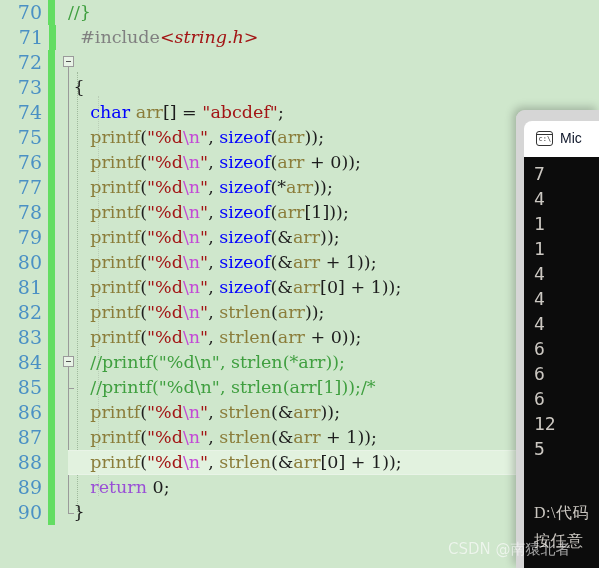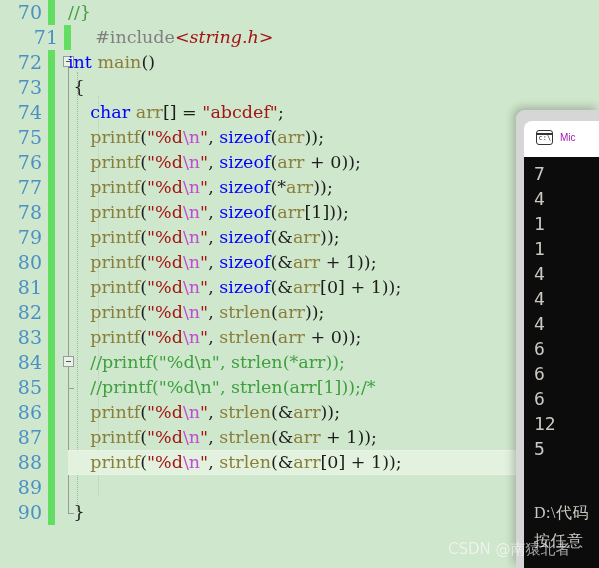--- a/index.html
+++ b/index.html
@@ -176,22 +176,22 @@
   .cmd-icon span {
     position: absolute;
     left: 1.5px; top: 4.2px;
     font-family: "DejaVu Sans Mono", monospace;
     font-size: 7px;
     line-height: 7px;
     color: #343434;
   }
   #console-tab-title {
     font-family: "Liberation Sans", sans-serif;
-    font-size: 10px;
-    color: #a21caf;
+    font-size: 14px;
+    color: #0f172a;
     white-space: nowrap;
   }
   #console-body {
     position: absolute;
     left: 8px; top: 47px;
     width: 75px;
     height: 411px;
     background: #0c0c0c;
     overflow: hidden;
   }
@@ -232,39 +232,39 @@
   <div class="foldend" style="left:68px;top:513px;"></div>
   <div class="foldbox" style="left:63px;top:56px;"></div>
   <div class="foldbox" style="left:63px;top:356px;"></div>
   <div class="foldend" style="left:68px;top:388px;"></div>
 
   <div class="guide" style="top:72px;height:440px;"></div>
   <div class="guide2" style="top:96px;height:400px;"></div>
 
   <div class="code-rows" id="rows">
       <div class="row" style="top: 0px; position: absolute; left: 0px; width: 599px;"><div class="lnum">70</div><div class="changebar"></div><div class="codetext"><span class="t-cmt">//}</span></div></div>
-      <div class="row" style="top: 25px; position: absolute; left: 16px; width: 531px;"><div class="lnum">71</div><div class="changebar"></div><div class="codetext"><span class="t-punct">  </span><span class="t-pp">#include</span><span class="t-inc">&lt;string.h&gt;</span></div></div>
-      <div class="row" style="top: 50px; position: absolute; left: 0px; width: 599px;"><div class="lnum">72</div><div class="changebar"></div><div class="codetext"><span class="t-type">int</span><span class="t-punct"> </span><span class="t-fn">main</span><span class="t-punct">()</span></div></div>
+      <div class="row" style="top: 25px; position: absolute; left: 1px; width: 531px;"><div class="lnum">71</div><div class="changebar"></div><div class="codetext"><span class="t-punct">  </span><span class="t-pp">#include</span><span class="t-inc">&lt;string.h&gt;</span></div></div>
+      <div class="row" style="top: 50px; position: absolute; left: 0px; width: 599px;"><div class="lnum">72</div><div class="changebar"></div></div>
       <div class="row" style="top: 75px; position: absolute; left: 0px; width: 531px;"><div class="lnum">73</div><div class="changebar"></div><div class="codetext"><span class="t-punct"> {</span></div></div>
       <div class="row" style="top: 100px; position: absolute; left: 0px; width: 599px;"><div class="lnum">74</div><div class="changebar"></div><div class="codetext"><span class="t-punct">    </span><span class="t-type">char</span><span class="t-punct"> </span><span class="t-id">arr</span><span class="t-punct">[] = </span><span class="t-str">"abcdef"</span><span class="t-punct">;</span></div></div>
       <div class="row" style="top: 125px; position: absolute; left: 0px; width: 599px;"><div class="lnum">75</div><div class="changebar"></div><div class="codetext"><span class="t-punct">    </span><span class="t-fn">printf</span><span class="t-punct">(</span><span class="t-str">"%d</span><span class="t-esc">\n</span><span class="t-str">"</span><span class="t-punct">, </span><span class="t-kw">sizeof</span><span class="t-punct">(</span><span class="t-id">arr</span><span class="t-punct">));</span></div></div>
       <div class="row" style="top: 150px; position: absolute; left: 0px; width: 599px;"><div class="lnum">76</div><div class="changebar"></div><div class="codetext"><span class="t-punct">    </span><span class="t-fn">printf</span><span class="t-punct">(</span><span class="t-str">"%d</span><span class="t-esc">\n</span><span class="t-str">"</span><span class="t-punct">, </span><span class="t-kw">sizeof</span><span class="t-punct">(</span><span class="t-id">arr</span><span class="t-punct"> + 0));</span></div></div>
       <div class="row" style="top: 175px; position: absolute; left: 0px; width: 599px;"><div class="lnum">77</div><div class="changebar"></div><div class="codetext"><span class="t-punct">    </span><span class="t-fn">printf</span><span class="t-punct">(</span><span class="t-str">"%d</span><span class="t-esc">\n</span><span class="t-str">"</span><span class="t-punct">, </span><span class="t-kw">sizeof</span><span class="t-punct">(*</span><span class="t-id">arr</span><span class="t-punct">));</span></div></div>
       <div class="row" style="top: 200px; position: absolute; left: 0px; width: 599px;"><div class="lnum">78</div><div class="changebar"></div><div class="codetext"><span class="t-punct">    </span><span class="t-fn">printf</span><span class="t-punct">(</span><span class="t-str">"%d</span><span class="t-esc">\n</span><span class="t-str">"</span><span class="t-punct">, </span><span class="t-kw">sizeof</span><span class="t-punct">(</span><span class="t-id">arr</span><span class="t-punct">[1]));</span></div></div>
       <div class="row" style="top: 225px; position: absolute; left: 0px; width: 599px;"><div class="lnum">79</div><div class="changebar"></div><div class="codetext"><span class="t-punct">    </span><span class="t-fn">printf</span><span class="t-punct">(</span><span class="t-str">"%d</span><span class="t-esc">\n</span><span class="t-str">"</span><span class="t-punct">, </span><span class="t-kw">sizeof</span><span class="t-punct">(&amp;</span><span class="t-id">arr</span><span class="t-punct">));</span></div></div>
       <div class="row" style="top: 250px; position: absolute; left: 0px; width: 599px;"><div class="lnum">80</div><div class="changebar"></div><div class="codetext"><span class="t-punct">    </span><span class="t-fn">printf</span><span class="t-punct">(</span><span class="t-str">"%d</span><span class="t-esc">\n</span><span class="t-str">"</span><span class="t-punct">, </span><span class="t-kw">sizeof</span><span class="t-punct">(&amp;</span><span class="t-id">arr</span><span class="t-punct"> + 1));</span></div></div>
       <div class="row" style="top: 275px; position: absolute; left: 0px; width: 599px;"><div class="lnum">81</div><div class="changebar"></div><div class="codetext"><span class="t-punct">    </span><span class="t-fn">printf</span><span class="t-punct">(</span><span class="t-str">"%d</span><span class="t-esc">\n</span><span class="t-str">"</span><span class="t-punct">, </span><span class="t-kw">sizeof</span><span class="t-punct">(&amp;</span><span class="t-id">arr</span><span class="t-punct">[0] + 1));</span></div></div>
       <div class="row" style="top: 300px; position: absolute; left: 0px; width: 599px;"><div class="lnum">82</div><div class="changebar"></div><div class="codetext"><span class="t-punct">    </span><span class="t-fn">printf</span><span class="t-punct">(</span><span class="t-str">"%d</span><span class="t-esc">\n</span><span class="t-str">"</span><span class="t-punct">, </span><span class="t-fn">strlen</span><span class="t-punct">(</span><span class="t-id">arr</span><span class="t-punct">));</span></div></div>
       <div class="row" style="top: 325px; position: absolute; left: 0px; width: 599px;"><div class="lnum">83</div><div class="changebar"></div><div class="codetext"><span class="t-punct">    </span><span class="t-fn">printf</span><span class="t-punct">(</span><span class="t-str">"%d</span><span class="t-esc">\n</span><span class="t-str">"</span><span class="t-punct">, </span><span class="t-fn">strlen</span><span class="t-punct">(</span><span class="t-id">arr</span><span class="t-punct"> + 0));</span></div></div>
       <div class="row" style="top: 350px; position: absolute; left: 0px; width: 599px;"><div class="lnum">84</div><div class="changebar"></div><div class="codetext"><span class="t-cmt">    //printf("%d\n", strlen(*arr));</span></div></div>
       <div class="row" style="top: 375px; position: absolute; left: 0px; width: 503px;"><div class="lnum">85</div><div class="changebar"></div><div class="codetext"><span class="t-cmt">    //printf("%d\n", strlen(arr[1]));/*</span></div></div>
       <div class="row" style="top: 400px; position: absolute; left: 0px; width: 599px;"><div class="lnum">86</div><div class="changebar"></div><div class="codetext"><span class="t-punct">    </span><span class="t-fn">printf</span><span class="t-punct">(</span><span class="t-str">"%d</span><span class="t-esc">\n</span><span class="t-str">"</span><span class="t-punct">, </span><span class="t-fn">strlen</span><span class="t-punct">(&amp;</span><span class="t-id">arr</span><span class="t-punct">));</span></div></div>
       <div class="row" style="top: 425px; position: absolute; left: 0px; width: 599px;"><div class="lnum">87</div><div class="changebar"></div><div class="codetext"><span class="t-punct">    </span><span class="t-fn">printf</span><span class="t-punct">(</span><span class="t-str">"%d</span><span class="t-esc">\n</span><span class="t-str">"</span><span class="t-punct">, </span><span class="t-fn">strlen</span><span class="t-punct">(&amp;</span><span class="t-id">arr</span><span class="t-punct"> + 1));</span></div></div>
       <div class="row cur" style="top: 450px; position: absolute; left: 0px; width: 599px;"><div class="rowbg"></div><div class="lnum">88</div><div class="changebar"></div><div class="codetext"><span class="t-punct">    </span><span class="t-fn">printf</span><span class="t-punct">(</span><span class="t-str">"%d</span><span class="t-esc">\n</span><span class="t-str">"</span><span class="t-punct">, </span><span class="t-fn">strlen</span><span class="t-punct">(&amp;</span><span class="t-id">arr</span><span class="t-punct">[0] + 1));</span></div></div>
-      <div class="row" style="top: 475px; position: absolute; left: 0px; width: 599px;"><div class="lnum">89</div><div class="changebar"></div></div>
+      <div class="row" style="top: 475px; position: absolute; left: 0px; width: 599px;"><div class="lnum">89</div><div class="changebar"></div><div class="codetext"><span class="t-punct">    </span><span class="t-ret">return</span><span class="t-punct"> 0;</span></div></div>
       <div class="row" style="top: 500px; position: absolute; left: 0px; width: 599px;"><div class="lnum">90</div><div class="changebar"></div><div class="codetext"><span class="t-punct"> }</span></div></div>
     </div>
 </div>
 
 <div id="console">
   <div id="console-titlebar"></div>
   <div id="console-tabstrip"></div>
   <div id="console-tab">
     <span class="cmd-icon">
       <span>c:\</span>

